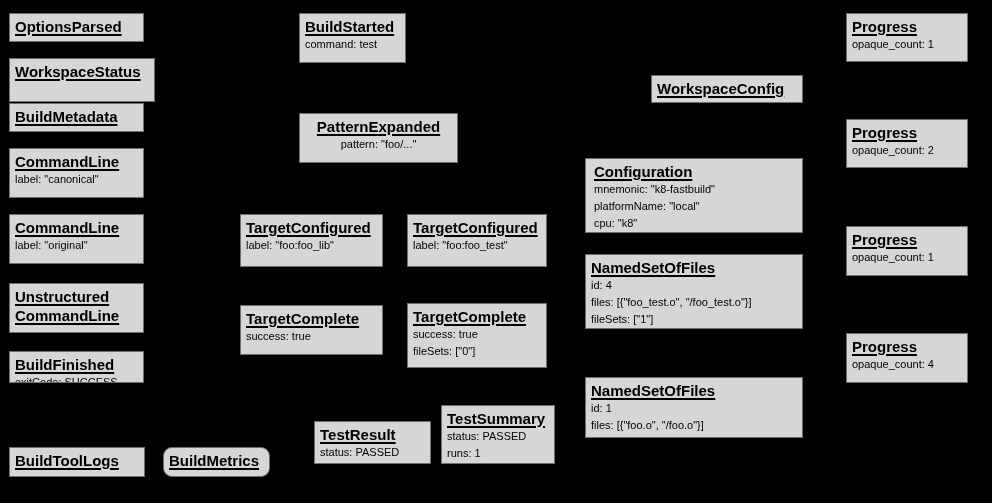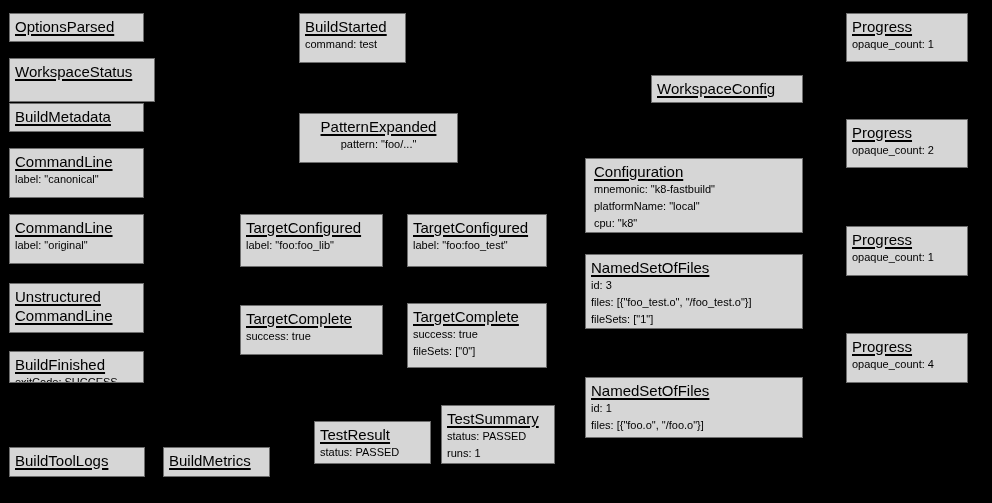--- a/index.html
+++ b/index.html
@@ -20,21 +20,21 @@
     box-sizing: border-box;
     background: #d6d6d6;
     border: 1px solid #6e6e6e;
     color: #000000;
     padding: 3px 5px 2px 5px;
     overflow: hidden;
   }
   .node-title {
     font-size: 15px;
     line-height: 19px;
-    font-weight: normal;
+    font-weight: bold;
     text-decoration: underline;
     text-decoration-thickness: 1.5px;
     text-underline-offset: 2px;
     white-space: pre-line;
     color: #000000;
   }
   .node-line {
     font-size: 11px;
     line-height: 17px;
     white-space: nowrap;
@@ -66,21 +66,21 @@
       <div class="node-title">Unstructured
 CommandLine</div>
     </div>
     <div class="node" style="left: 9px; top: 351px; width: 135px; height: 32px; background: rgb(214, 214, 214); border-color: rgb(110, 110, 110);">
       <div class="node-title">BuildFinished</div>
       <div class="node-line">exitCode: SUCCESS</div>
     </div>
     <div class="node" style="left: 9px; top: 447px; width: 136px; height: 30px; background: rgb(214, 214, 214); border-color: rgb(110, 110, 110);">
       <div class="node-title">BuildToolLogs</div>
     </div>
-    <div class="node" style="left: 163px; top: 447px; width: 107px; height: 30px; background: rgb(214, 214, 214); border-color: rgb(110, 110, 110);">
+    <div class="node" style="left: 163px; top: 447px; width: 107px; height: 30px; background: rgb(214, 214, 214); border-color: rgb(110, 110, 110); border-radius: 9px;">
       <div class="node-title">BuildMetrics</div>
     </div>
     <div class="node" style="left: 299px; top: 13px; width: 107px; height: 50px; background: rgb(214, 214, 214); border-color: rgb(110, 110, 110);">
       <div class="node-title">BuildStarted</div>
       <div class="node-line">command: test</div>
     </div>
     <div class="node" style="left: 299px; top: 113px; width: 159px; height: 50px; background: rgb(214, 214, 214); border-color: rgb(110, 110, 110); text-align: center;">
       <div class="node-title">PatternExpanded</div>
       <div class="node-line">pattern: "foo/..."</div>
     </div>
@@ -114,21 +114,21 @@
       <div class="node-title">WorkspaceConfig</div>
     </div>
     <div class="node" style="left: 585px; top: 158px; width: 218px; height: 75px; background: rgb(214, 214, 214); border-color: rgb(110, 110, 110); padding-left: 8px;">
       <div class="node-title">Configuration</div>
       <div class="node-line">mnemonic: "k8-fastbuild"</div>
       <div class="node-line">platformName: "local"</div>
       <div class="node-line">cpu: "k8"</div>
     </div>
     <div class="node" style="left: 585px; top: 254px; width: 218px; height: 75px; background: rgb(214, 214, 214); border-color: rgb(110, 110, 110);">
       <div class="node-title">NamedSetOfFiles</div>
-      <div class="node-line">id: 3</div>
+      <div class="node-line">id: 4</div>
       <div class="node-line">files: [{"foo_test.o", "/foo_test.o"}]</div>
       <div class="node-line">fileSets: ["1"]</div>
     </div>
     <div class="node" style="left: 585px; top: 377px; width: 218px; height: 61px; background: rgb(214, 214, 214); border-color: rgb(110, 110, 110);">
       <div class="node-title">NamedSetOfFiles</div>
       <div class="node-line">id: 1</div>
       <div class="node-line">files: [{"foo.o", "/foo.o"}]</div>
     </div>
     <div class="node" style="left: 846px; top: 13px; width: 122px; height: 49px; background: rgb(214, 214, 214); border-color: rgb(110, 110, 110);">
       <div class="node-title">Progress</div>

